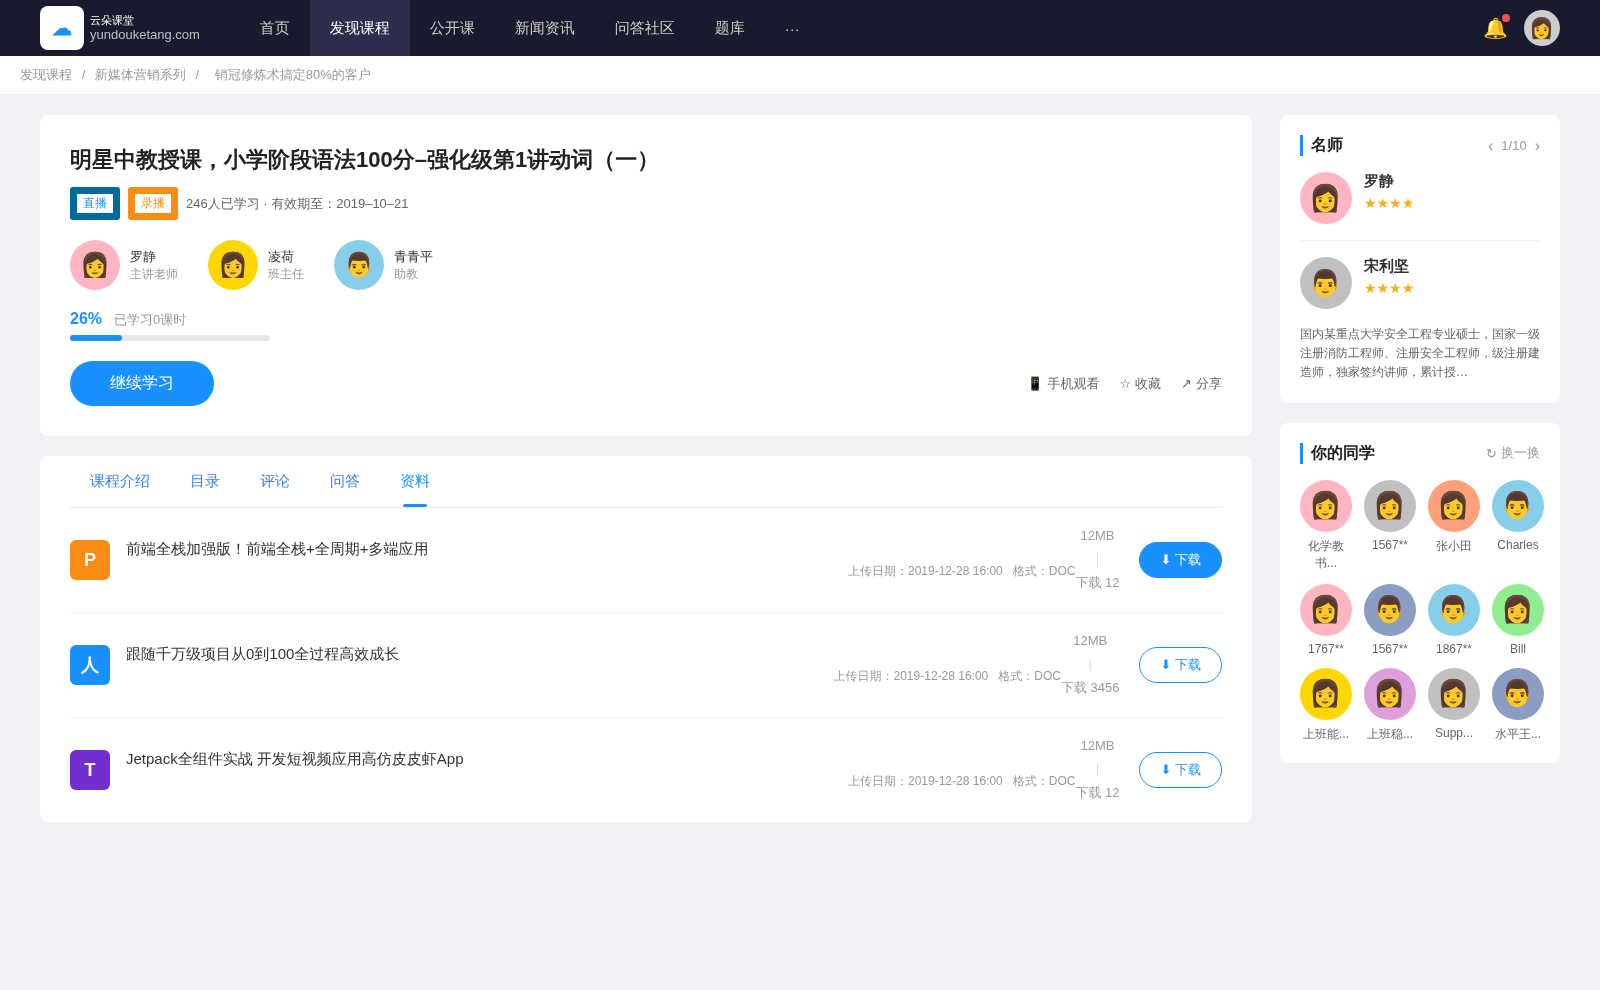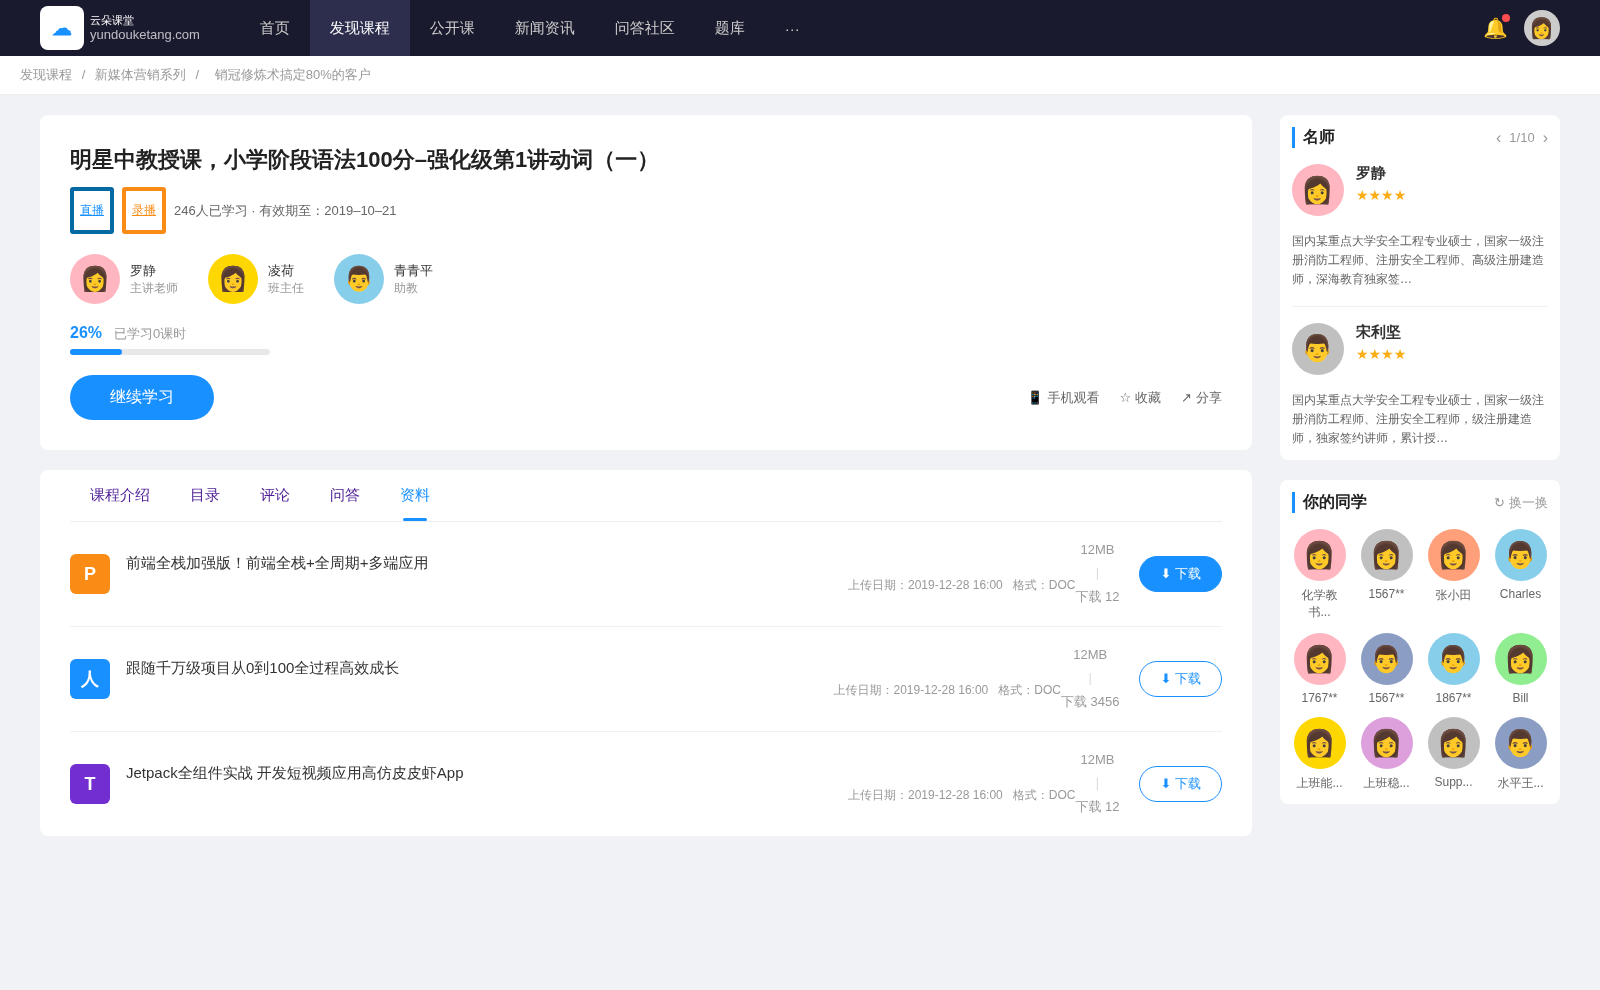--- a/index.html
+++ b/index.html
@@ -26,21 +26,21 @@
 
     
     .main { display: flex; gap: 28px; padding: 20px 40px; max-width: 1600px; }
     .content { flex: 1; min-width: 0; }
     .sidebar { width: 280px; flex-shrink: 0; }
 
     
     .course-card { background: #fff; border-radius: 8px; padding: 30px; margin-bottom: 20px; }
     .course-title { font-size: 22px; font-weight: bold; color: #222; margin-bottom: 12px; }
     .course-badges { display: flex; align-items: center; gap: 8px; margin-bottom: 20px; font-size: 13px; color: #666; }
-    .badge { border: 4px solid #0369a1; color: #1890ff; padding: 11px 6px; border-radius: 3px; font-size: 12px; text-decoration: underline; }
+    .badge { border: 7px solid #0369a1; color: #1890ff; padding: 1px 6px; border-radius: 3px; font-size: 12px; }
     .badge.orange { border-color: #fa8c16; color: #fa8c16; }
     .teacher-avatar { width: 50px; height: 50px; border-radius: 50%; background: #ddd; display: flex; align-items: center; justify-content: center; font-size: 24px; overflow: hidden; }
     .teacher-name { font-size: 13px; color: #333; font-weight: 500; }
     .teacher-role { font-size: 12px; color: #999; }
     .teacher-row { display: flex; gap: 30px; }
     .teacher-info { display: flex; align-items: center; gap: 10px; }
 
     
     .progress-section { margin-bottom: 20px; }
     .progress-label { font-size: 16px; font-weight: bold; color: #1890ff; margin-bottom: 4px; }
@@ -50,42 +50,42 @@
 
     
     .course-actions { display: flex; align-items: center; justify-content: space-between; }
     .btn-continue { background: #1890ff; color: #fff; border: none; border-radius: 25px; padding: 12px 40px; font-size: 16px; cursor: pointer; font-weight: 500; }
     .action-links { display: flex; gap: 20px; }
     .action-link { display: flex; align-items: center; gap: 4px; color: #666; cursor: pointer; font-size: 13px; }
 
     
     .tabs-section { background: #fff; border-radius: 8px; padding: 0 30px; }
     .tabs { display: flex; border-bottom: 1px solid #eee; }
-    .tab { padding: 16px 20px; cursor: pointer; font-size: 15px; color: #4c1d95; position: relative; }
+    .tab { padding: 16px 20px; cursor: pointer; font-size: 15px; color: #3b82f6; position: relative; }
     .tab.active { color: #1890ff; }
     .tab.active::after { content: ''; position: absolute; bottom: 0; left: 50%; transform: translateX(-50%); width: 24px; height: 3px; background: #1890ff; border-radius: 2px; }
 
     
     .resource-list { padding: 0; }
     .resource-item { display: flex; align-items: center; padding: 20px 0; border-bottom: 1px solid #f0f0f0; }
     .resource-item:last-child { border-bottom: none; }
     .resource-icon { width: 40px; height: 40px; border-radius: 6px; display: flex; align-items: center; justify-content: center; font-size: 18px; font-weight: bold; color: #fff; margin-right: 16px; flex-shrink: 0; }
     .resource-icon.orange { background: #fa8c16; }
     .resource-icon.blue { background: #1890ff; }
     .resource-icon.purple { background: #722ed1; }
     .resource-details { flex: 1; }
     .resource-name { font-size: 15px; color: #333; font-weight: 500; margin-bottom: 4px; }
     .resource-meta { font-size: 12px; color: #999; text-align: right; }
     .resource-stats { display: flex; align-items: center; gap: 8px; color: #999; font-size: 13px; margin-right: 20px; white-space: nowrap; flex-direction: column; }
     .divider-v { color: #ddd; }
     .btn-download { border: 1px solid #1890ff; color: #1890ff; background: #fff; border-radius: 20px; padding: 8px 20px; cursor: pointer; font-size: 13px; display: flex; align-items: center; gap: 4px; }
     .btn-download.filled { background: #1890ff; color: #fff; }
 
     
-    .panel { background: #fff; border-radius: 8px; padding: 12px; margin-bottom: 20px; }
+    .panel { background: #fff; border-radius: 8px; padding: 20px; margin-bottom: 20px; }
     .panel-header { display: flex; align-items: center; justify-content: space-between; margin-bottom: 16px; }
     .panel-title { font-size: 16px; font-weight: bold; color: #222; border-left: 3px solid #1890ff; padding-left: 8px; }
     .panel-nav { display: flex; align-items: center; gap: 8px; color: #999; font-size: 13px; }
     .panel-nav-btn { cursor: pointer; color: #999; font-size: 16px; }
 
     
     .teacher-card { display: flex; gap: 12px; margin-bottom: 16px; }
     .teacher-card-avatar { width: 52px; height: 52px; border-radius: 50%; background: #ddd; flex-shrink: 0; overflow: hidden; display: flex; align-items: center; justify-content: center; font-size: 26px; }
     .teacher-card-info { flex: 1; }
     .teacher-card-name { font-size: 15px; font-weight: bold; margin-bottom: 4px; }
@@ -275,21 +275,20 @@
         </div>
       </div>
 
       <div class="teacher-card">
         <div class="teacher-card-avatar av-pink">👩</div>
         <div class="teacher-card-info">
           <div class="teacher-card-name">罗静</div>
           <div class="stars">★★★★</div>
         </div>
       </div>
-      <div class="teacher-card-desc">国内某重点大学安全工程专业硕士，国家一级注册消防工程师、注册安全工程师、高级注册建造师，深海教育独家签…</div>
 
       <hr class="teacher-divider">
 
       <div class="teacher-card" style="margin-top:12px;">
         <div class="teacher-card-avatar av-gray">👨</div>
         <div class="teacher-card-info">
           <div class="teacher-card-name">宋利坚</div>
           <div class="stars">★★★★</div>
         </div>
       </div>

